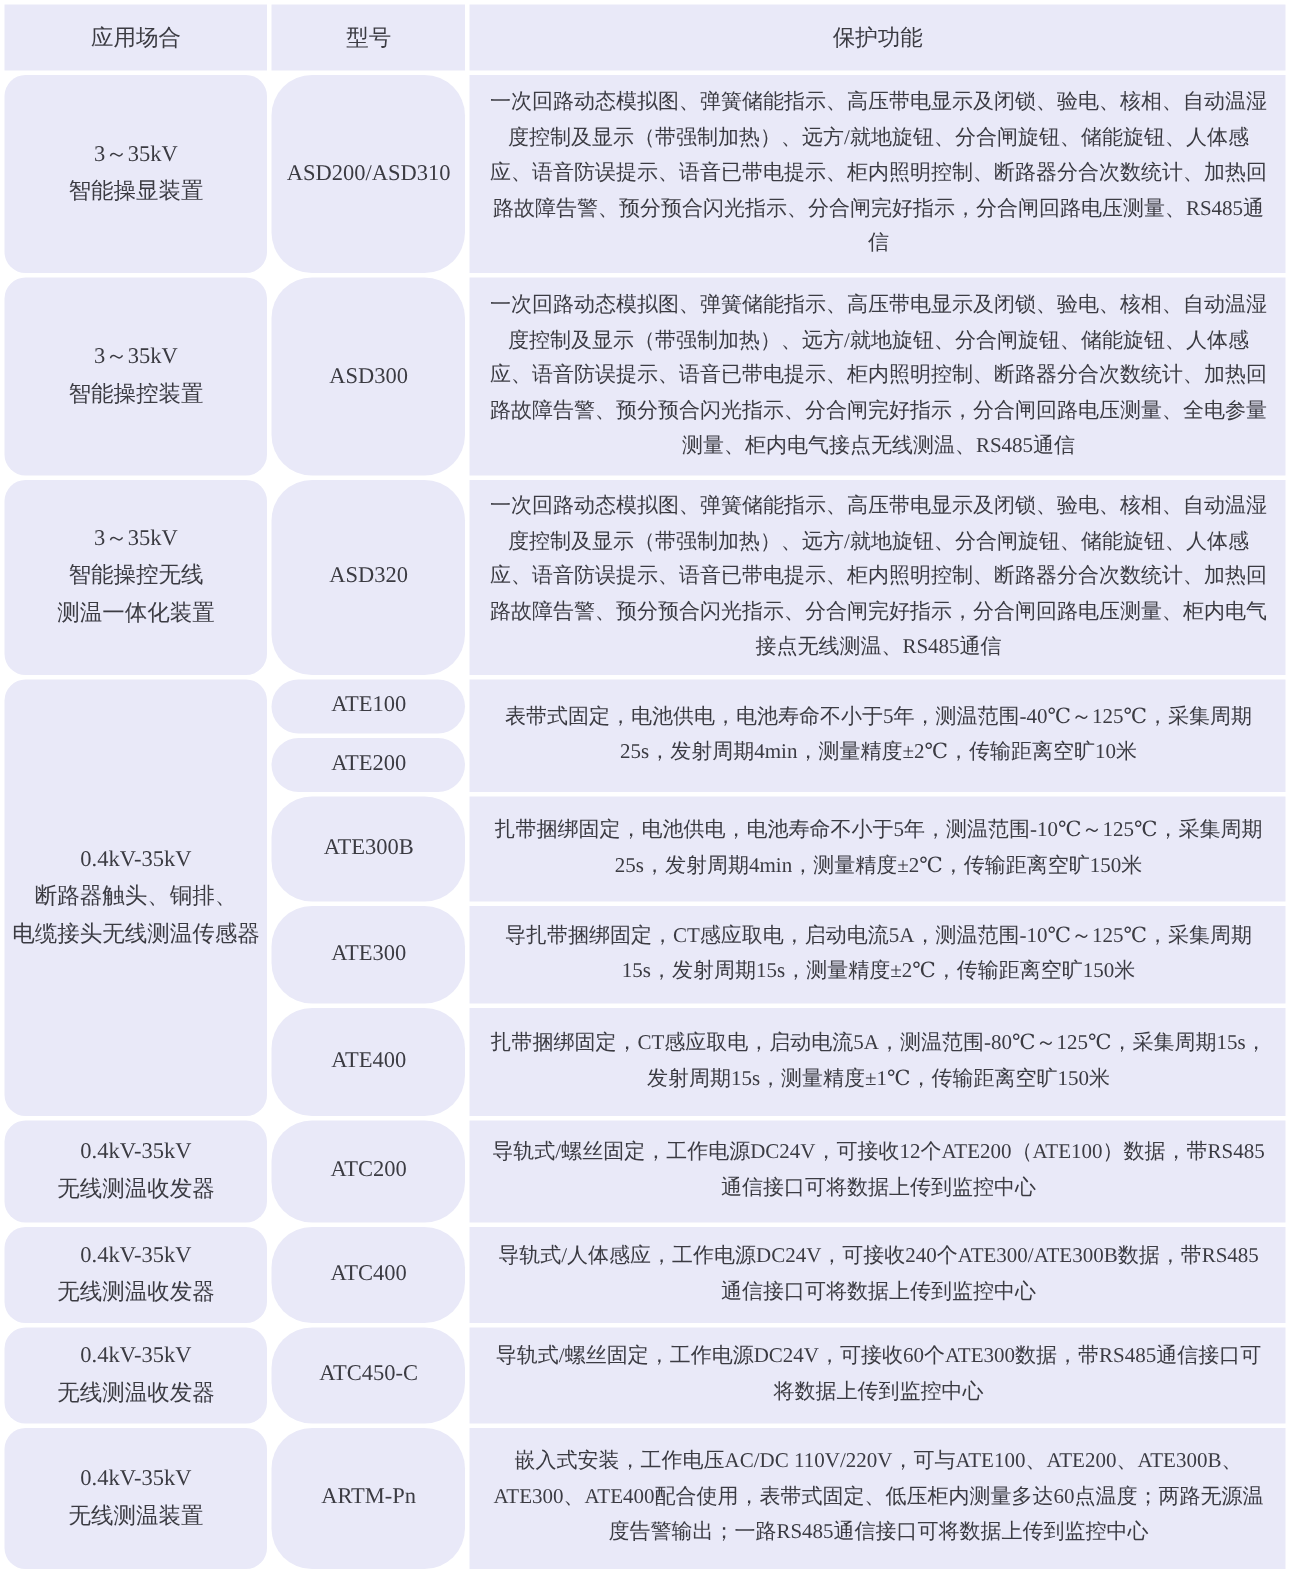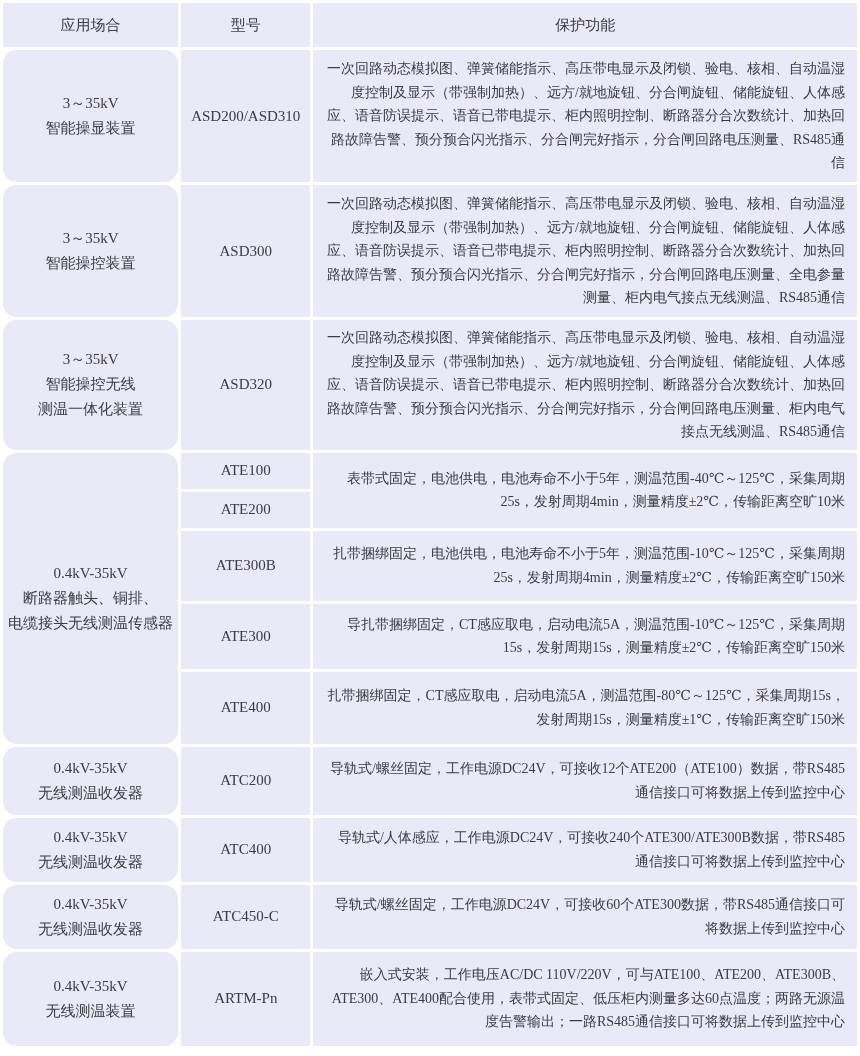--- a/index.html
+++ b/index.html
@@ -33,25 +33,26 @@
   td.app {
     text-align: center;
     font-size: 15px;
     line-height: 25px;
     white-space: pre-line;
     border-radius: 14px;
   }
   td.model {
     text-align: center;
     font-size: 15px;
+    border-radius: 27px;
   }
   td.func {
     font-size: 14px;
     line-height: 23.5px;
-    text-align: right;
+    text-align: center;
     padding: 6px 12px 6px 13px;
   }
   
   tr.h-head   { height: 44px; }
   tr.h-r1     { height: 132px; }
   tr.h-r2     { height: 132px; }
   tr.h-r3     { height: 128px; }
   tr.h-ate100 { height: 36px; }
   tr.h-ate200 { height: 36px; }
   tr.h-ate300b{ height: 70px; padding-left: 30px; }

